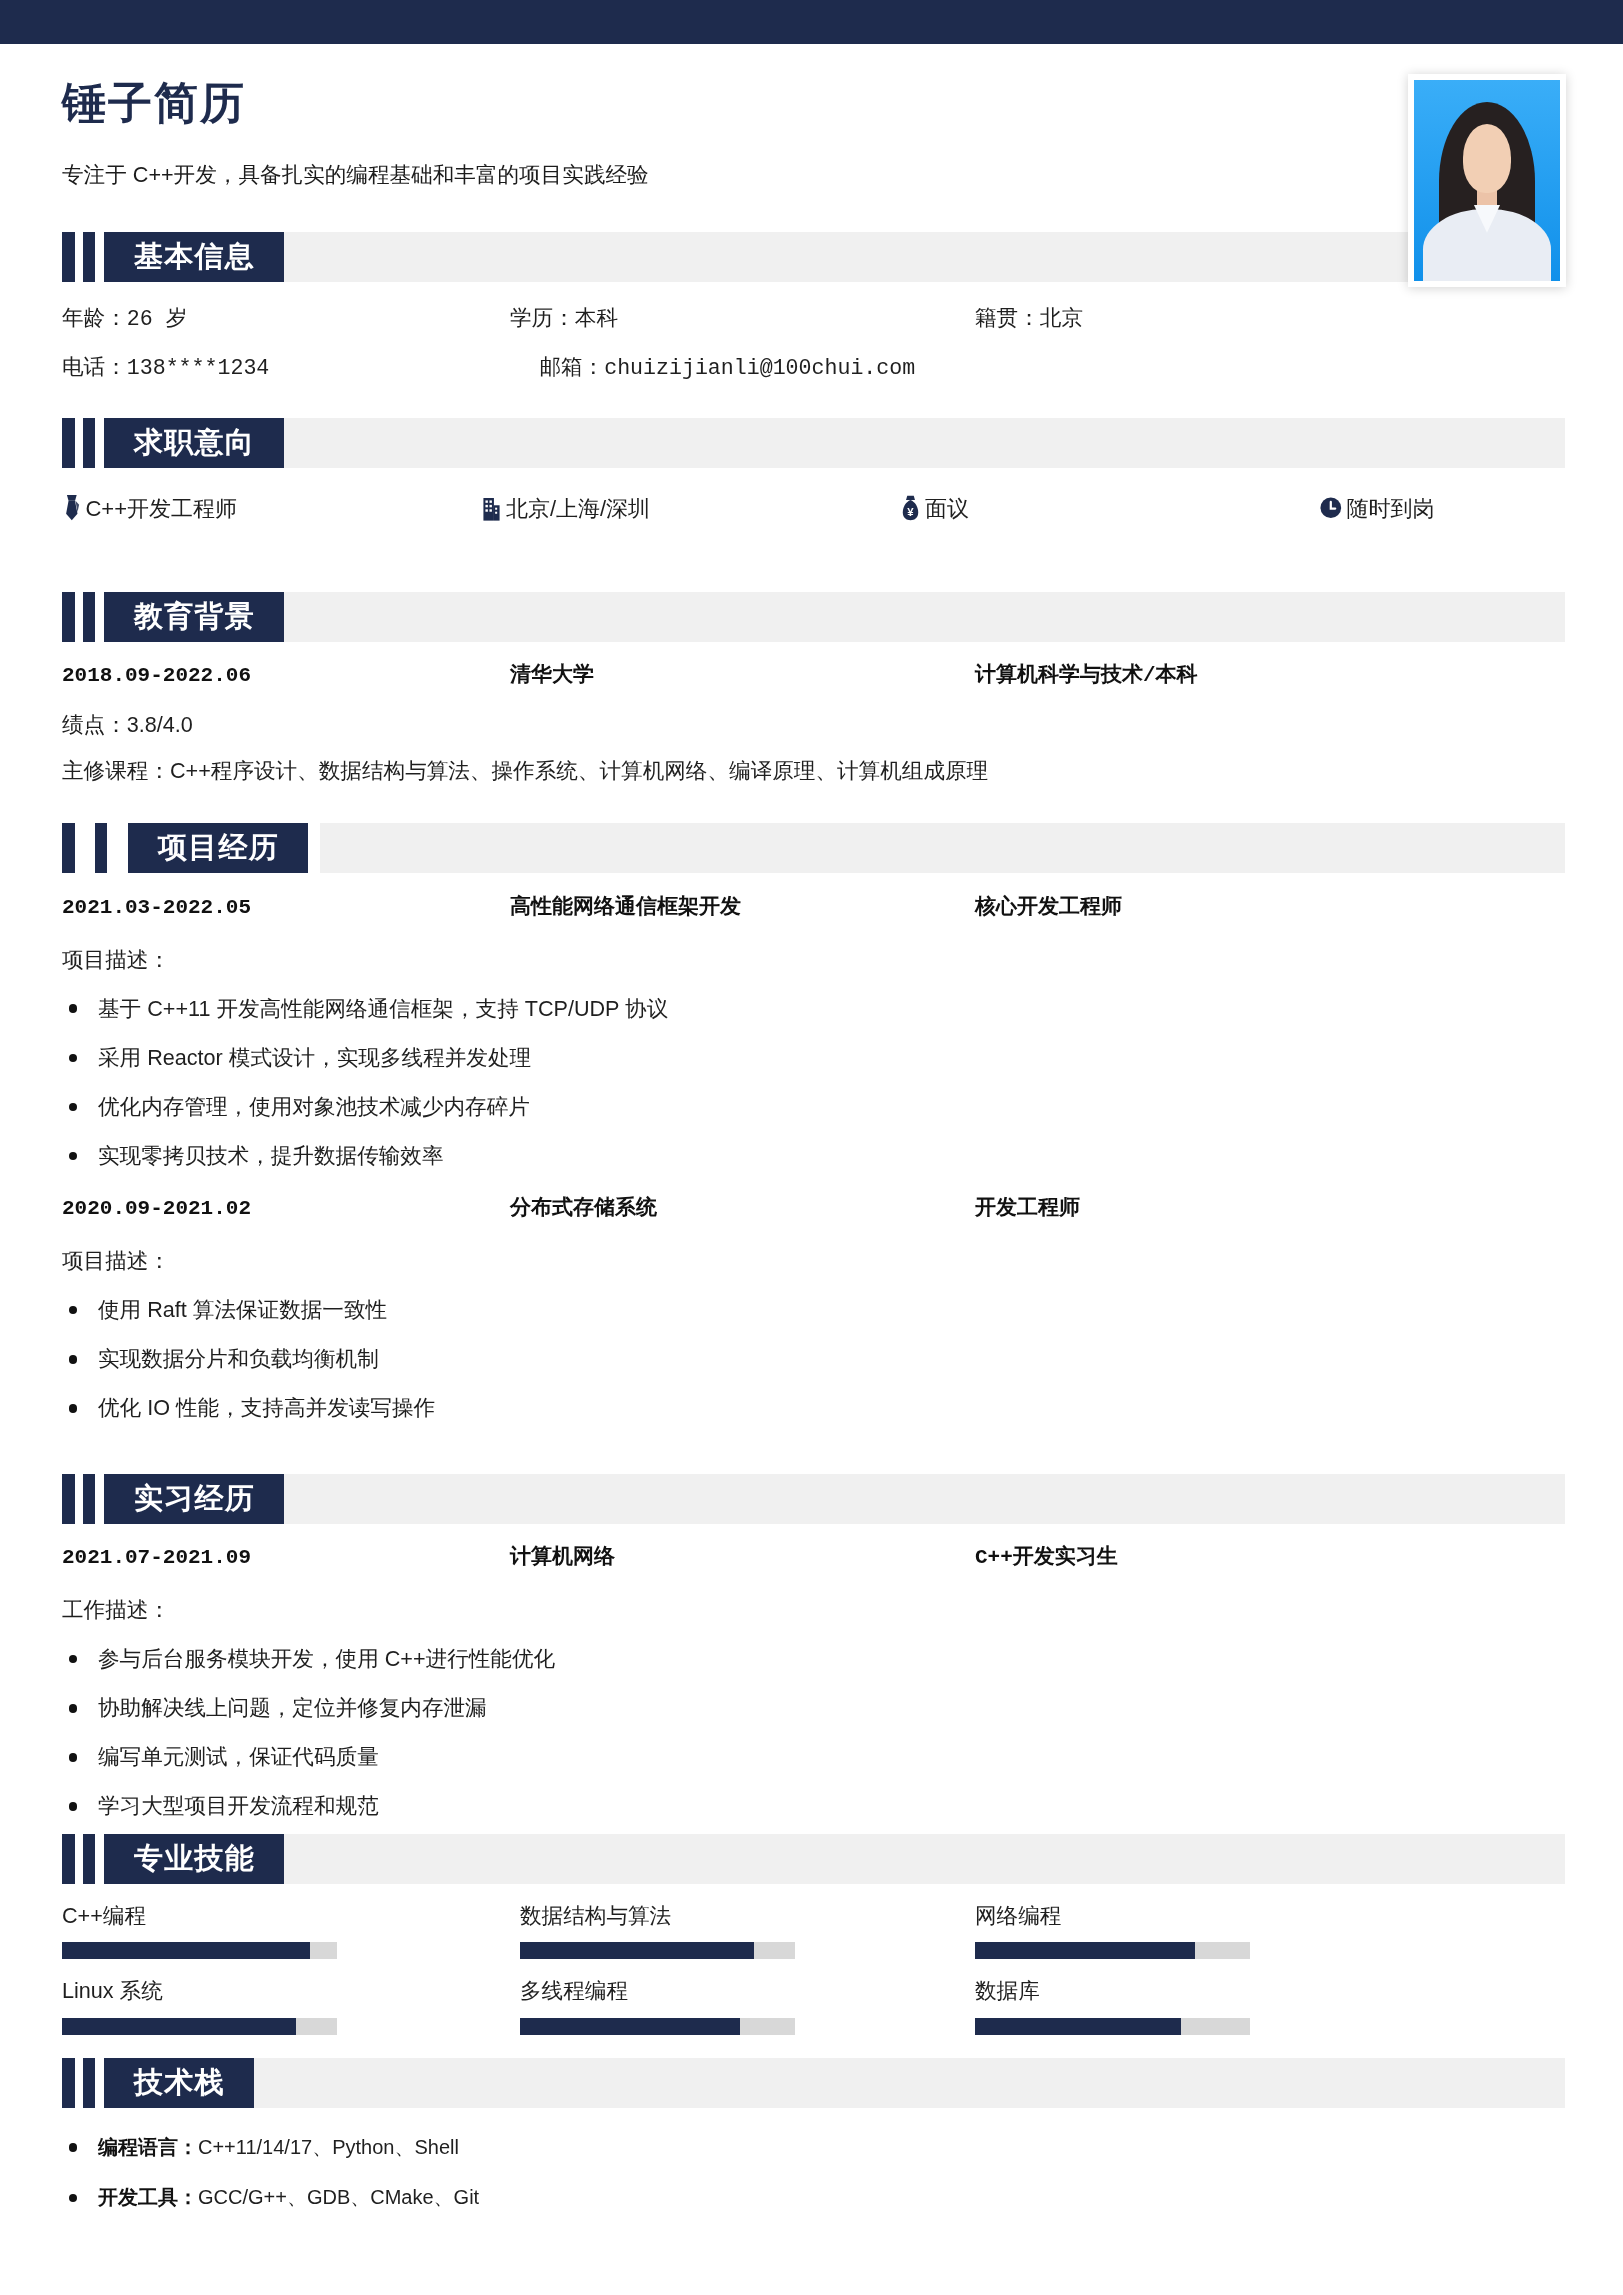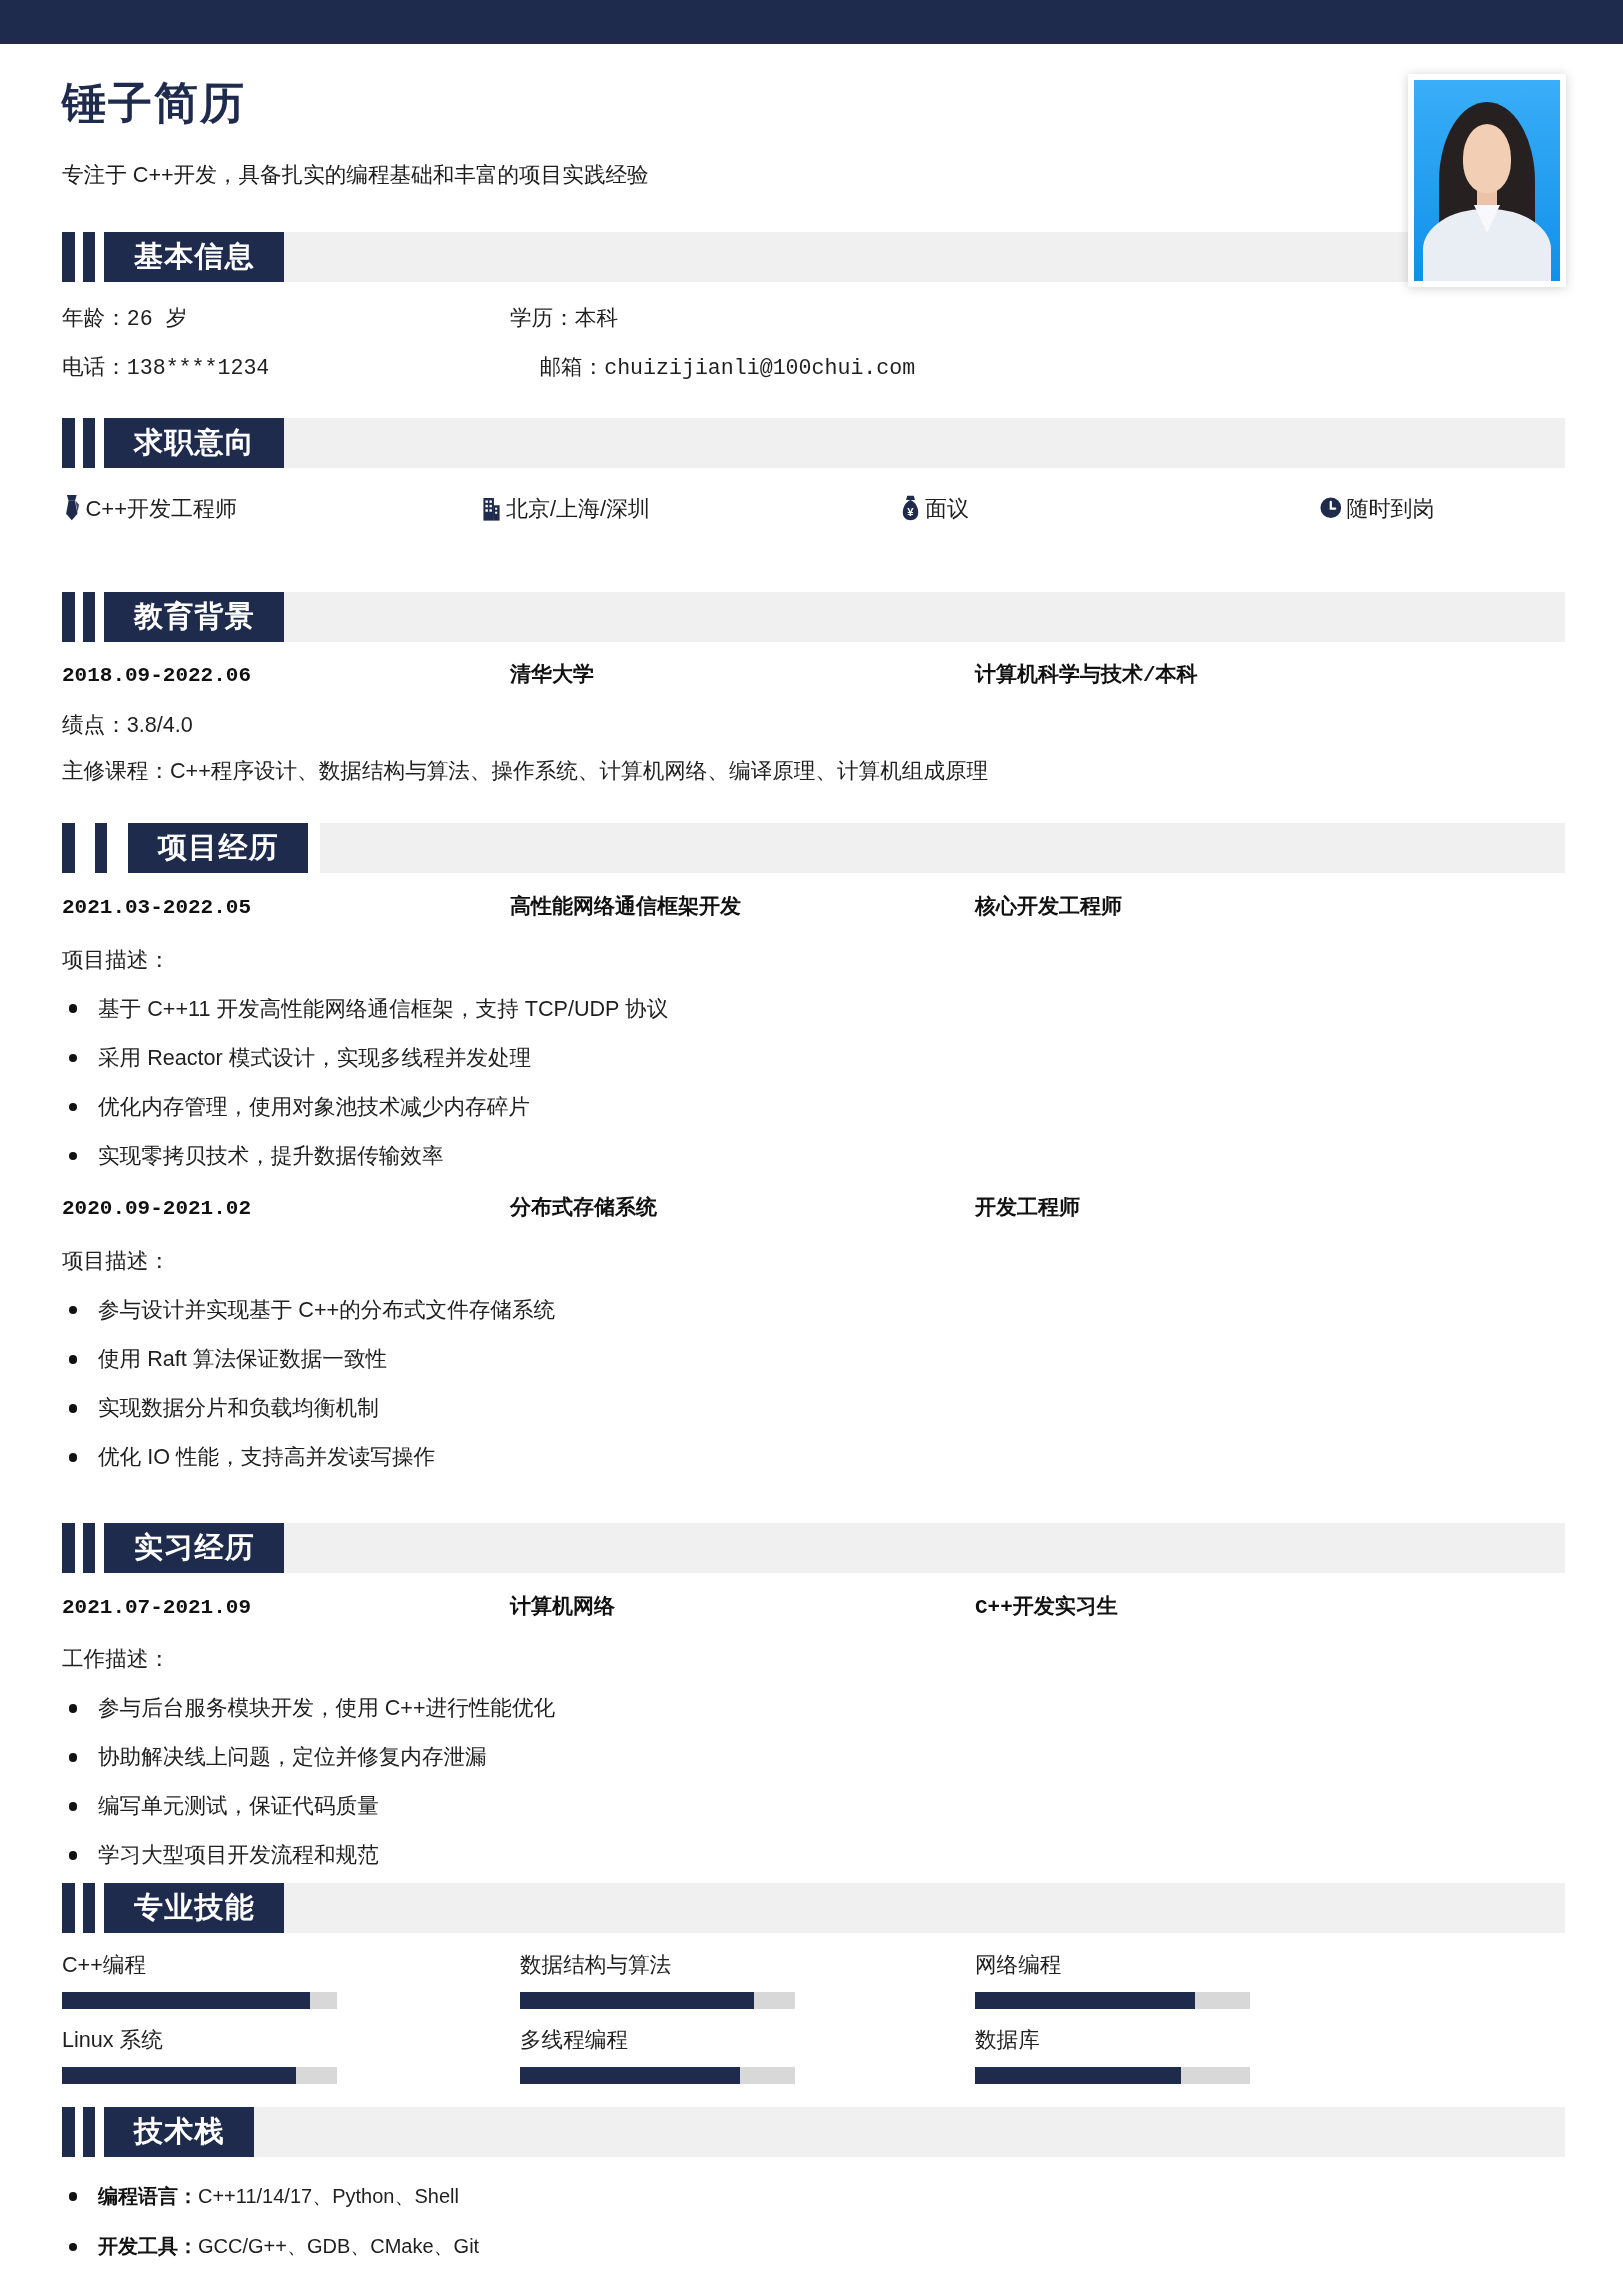--- a/index.html
+++ b/index.html
@@ -76,20 +76,21 @@
 
     <div class="section-header mt-basic">
       <div class="sh-bar1"></div>
       <div class="sh-bar2"></div>
       <div class="sh-title">基本信息</div>
       <div class="sh-fill"></div>
     </div>
     <div class="grid3 info-row first">
       <div>年龄：26 岁</div>
       <div>学历：本科</div>
+      <div>籍贯：北京</div>
     </div>
     <div class="grid3 info-row">
       <div>电话：138****1234</div>
       <div class="indent45">邮箱：chuizijianli@100chui.com</div>
       <div></div>
     </div>
 
     <div class="section-header mt-intent">
       <div class="sh-bar1"></div>
       <div class="sh-bar2"></div>
@@ -176,21 +177,20 @@
     <div class="bullet">采用 Reactor 模式设计，实现多线程并发处理</div>
     <div class="bullet">优化内存管理，使用对象池技术减少内存碎片</div>
     <div class="bullet">实现零拷贝技术，提升数据传输效率</div>
 
     <div class="grid3 entry-row" style="margin-top:25px;">
       <div>2020.09-2021.02</div>
       <div>分布式存储系统</div>
       <div>开发工程师</div>
     </div>
     <div class="plain-row">项目描述：</div>
-    <div class="bullet">参与设计并实现基于 C++的分布式文件存储系统</div>
     <div class="bullet">使用 Raft 算法保证数据一致性</div>
     <div class="bullet">实现数据分片和负载均衡机制</div>
     <div class="bullet">优化 IO 性能，支持高并发读写操作</div>
 
     <div class="section-header mt-intern">
       <div class="sh-bar1"></div>
       <div class="sh-bar2"></div>
       <div class="sh-title">实习经历</div>
       <div class="sh-fill"></div>
     </div>

